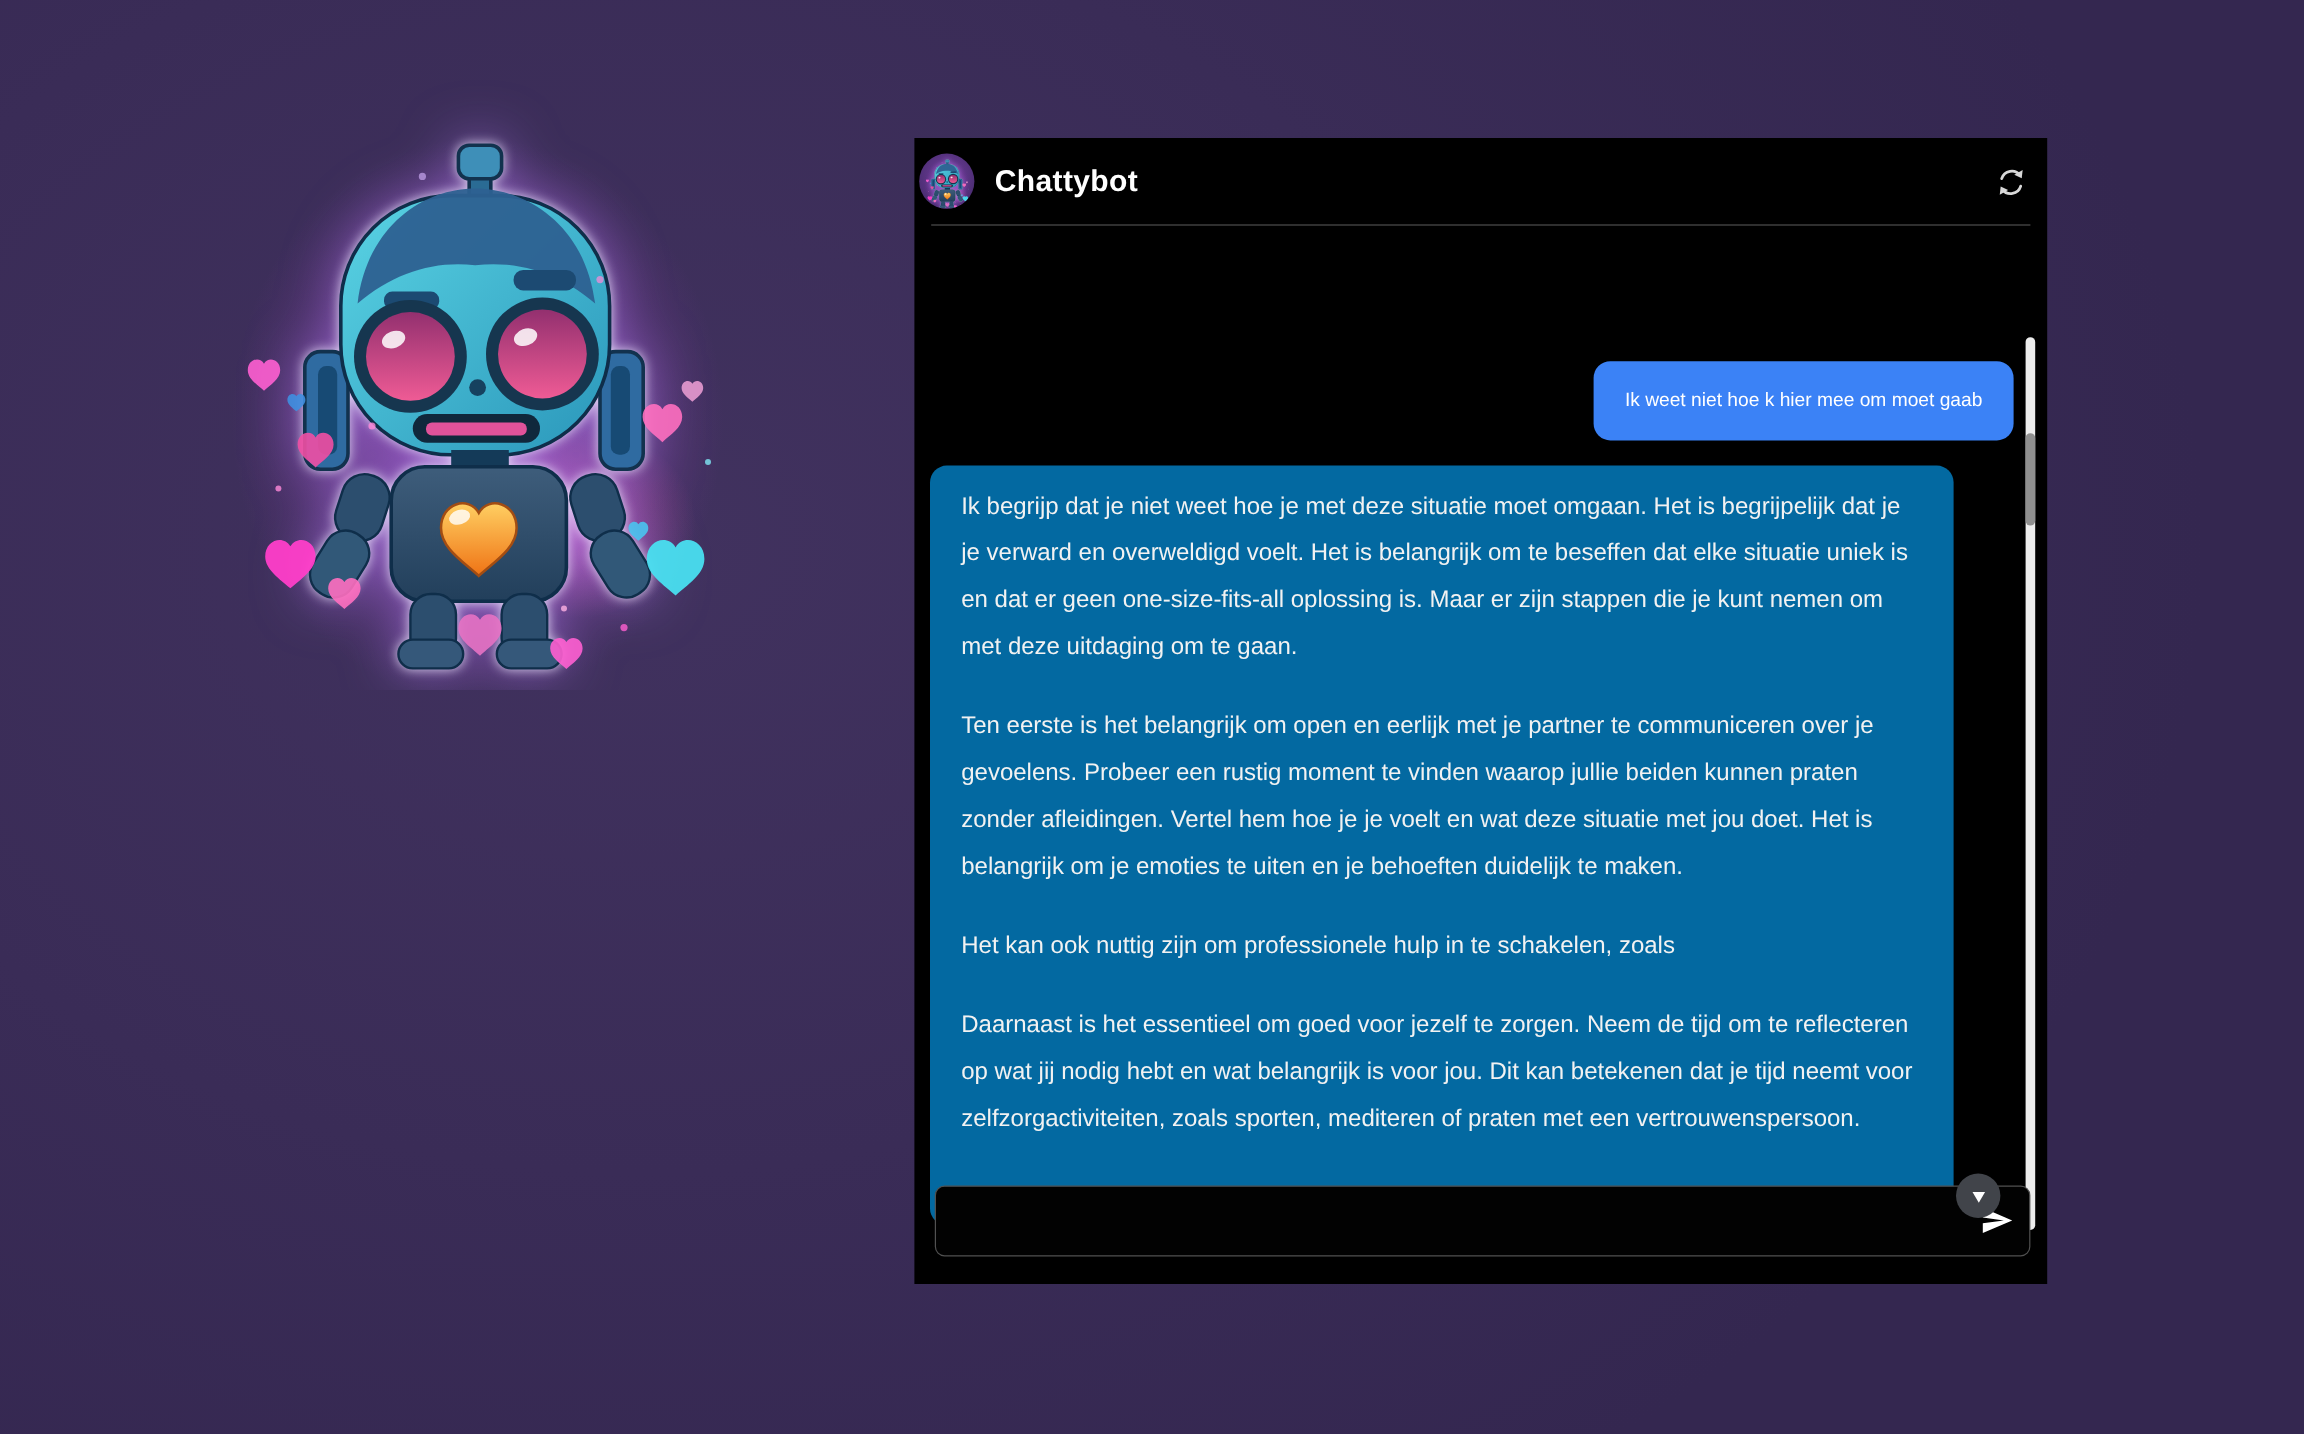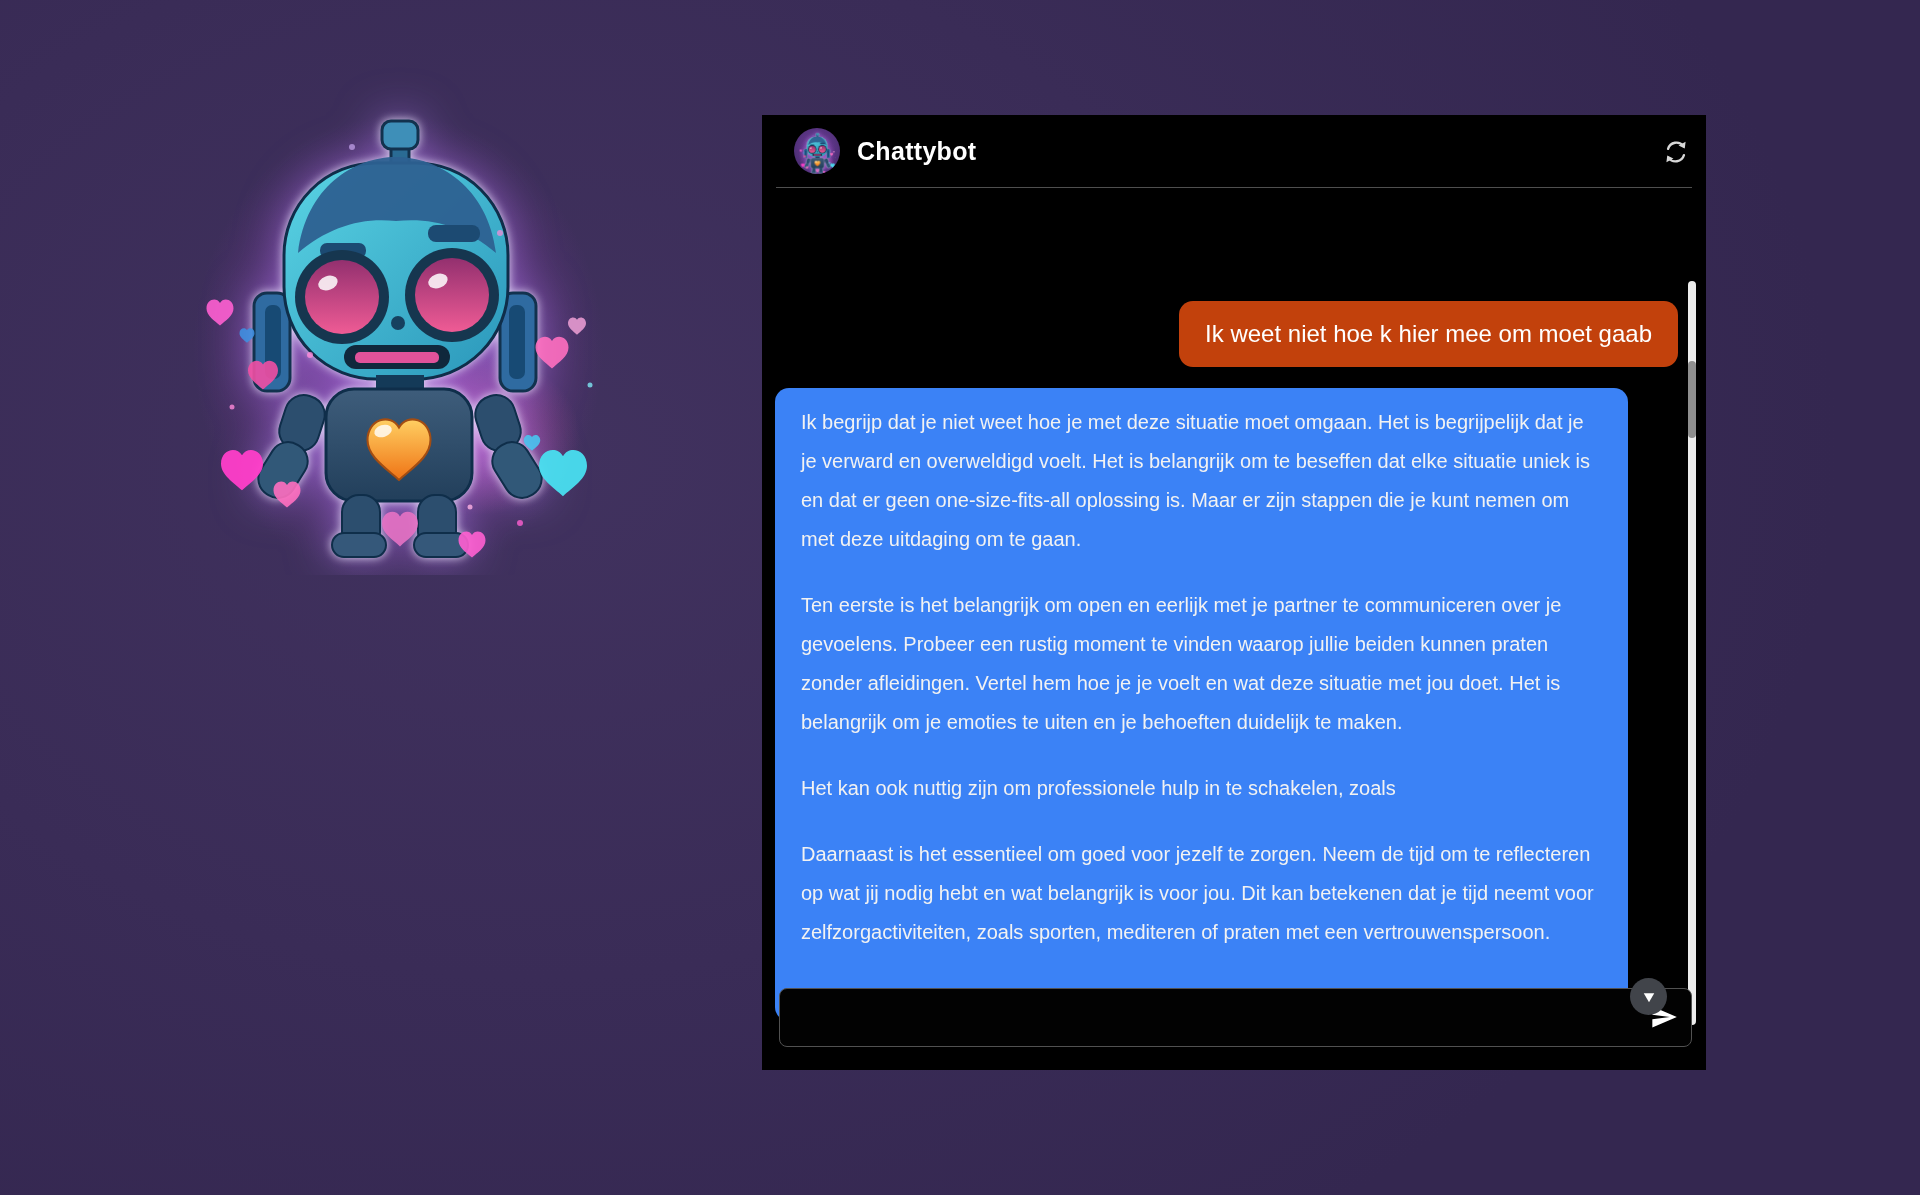--- a/index.html
+++ b/index.html
@@ -17,38 +17,38 @@
     color:#eeeaf6;font-size:23.5px;line-height:39px;letter-spacing:.2px;
   }
   .credit{
     position:absolute;left:28px;top:845px;width:660px;text-align:center;
     color:#eeeaf6;font-size:19px;
   }
   .credit .heart{color:#e8414f;font-size:21px;margin:0 7px;vertical-align:-1px;}
   .credit a{color:#eeeaf6;text-decoration:underline;text-underline-offset:4px;cursor:pointer;}
   
   .chat-panel{position:absolute;left:762px;top:115px;width:944px;height:955px;background:#000;}
-  .chat-header{position:absolute;left:0;top:0;right:0;height:72px;display:flex;align-items:center;padding-left:32px;}
+  .chat-header{position:absolute;left:0;top:0;right:0;height:72px;display:flex;align-items:center;padding-left:4px;}
   .avatar{
     width:46px;height:46px;border-radius:50%;overflow:hidden;flex:0 0 auto;
     background:radial-gradient(circle at 50% 42%, #7a4ba0 0%, #5c3585 45%, #3a2560 100%);
     display:flex;align-items:center;justify-content:center;
   }
   .chat-title{margin-left:17px;color:#fff;font-size:25px;font-weight:bold;letter-spacing:.3px;}
   .refresh-button{position:absolute;right:16px;top:23px;width:28px;height:28px;background:none;border:none;padding:0;cursor:pointer;}
   .header-divider{position:absolute;left:14px;right:14px;top:72px;border-top:1px solid #4f4f4f;}
   .messages{position:absolute;left:0;top:73px;right:0;height:800px;}
   .user-bubble{
     position:absolute;right:28px;top:113px;height:66px;max-width:620px;
-    background:#c2410c;border-radius:14px;display:flex;align-items:center;
-    padding:0 26px;color:#fff;font-size:24px;white-space:nowrap;
+    background:#3b82f6;border-radius:14px;display:flex;align-items:center;
+    padding:0 26px;color:#fff;font-size:16px;white-space:nowrap;
   }
   .bot-bubble{
     position:absolute;left:13px;top:200px;width:853px;height:633px;box-sizing:border-box;
-    background:#3b82f6;border-radius:14px;padding:15px 26px;overflow:hidden;
+    background:#0369a1;border-radius:14px;padding:15px 26px;overflow:hidden;
     color:#f2f2f2;font-size:20px;line-height:39px;
   }
   .bot-bubble p{margin:0 0 27px 0;}
   .scroll-btn{
     position:absolute;left:868px;top:790px;width:37px;height:37px;border-radius:50%;
     background:#41444a;border:none;padding:0;display:flex;align-items:center;justify-content:center;
     cursor:pointer;z-index:3;
   }
   .scrollbar-track{position:absolute;left:926px;top:93px;width:8px;height:744px;background:#ededed;border-radius:4px;}
   .scrollbar-thumb{position:absolute;left:0;top:80px;width:8px;height:77px;background:#8f8f8f;border-radius:4px;}

